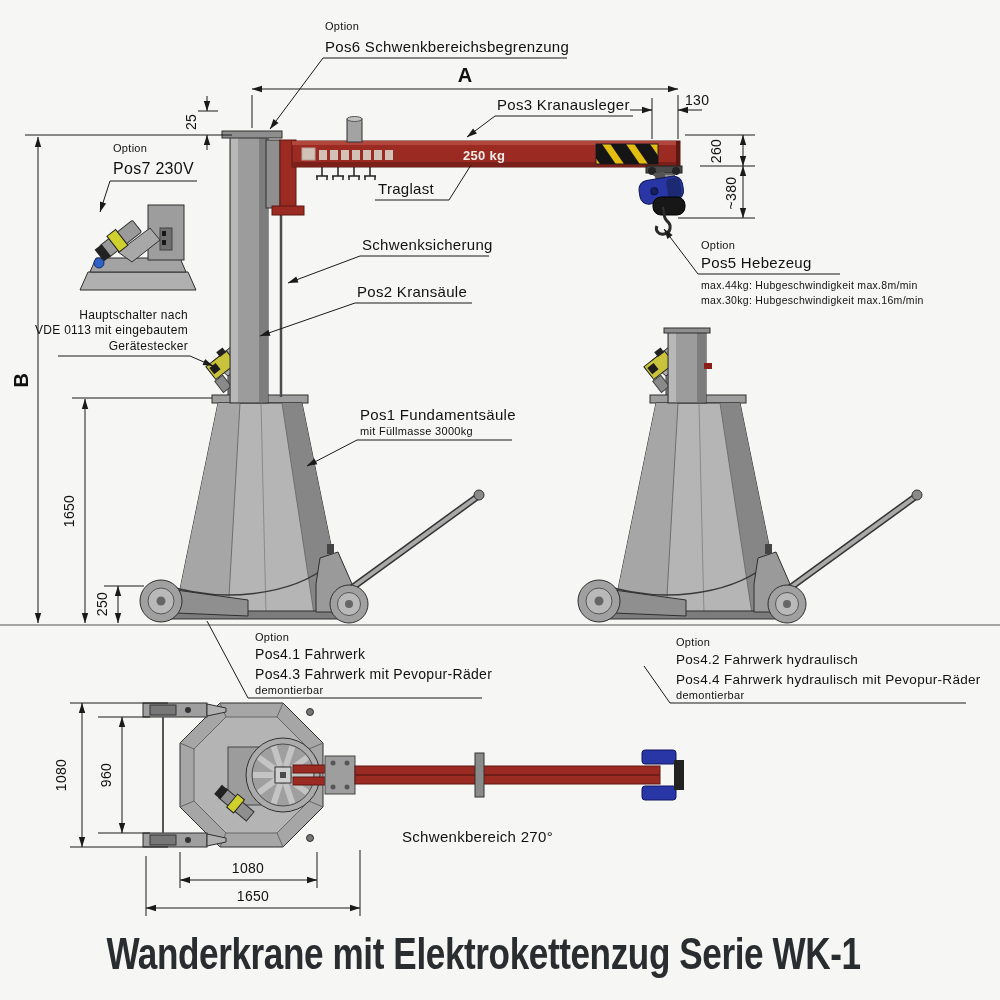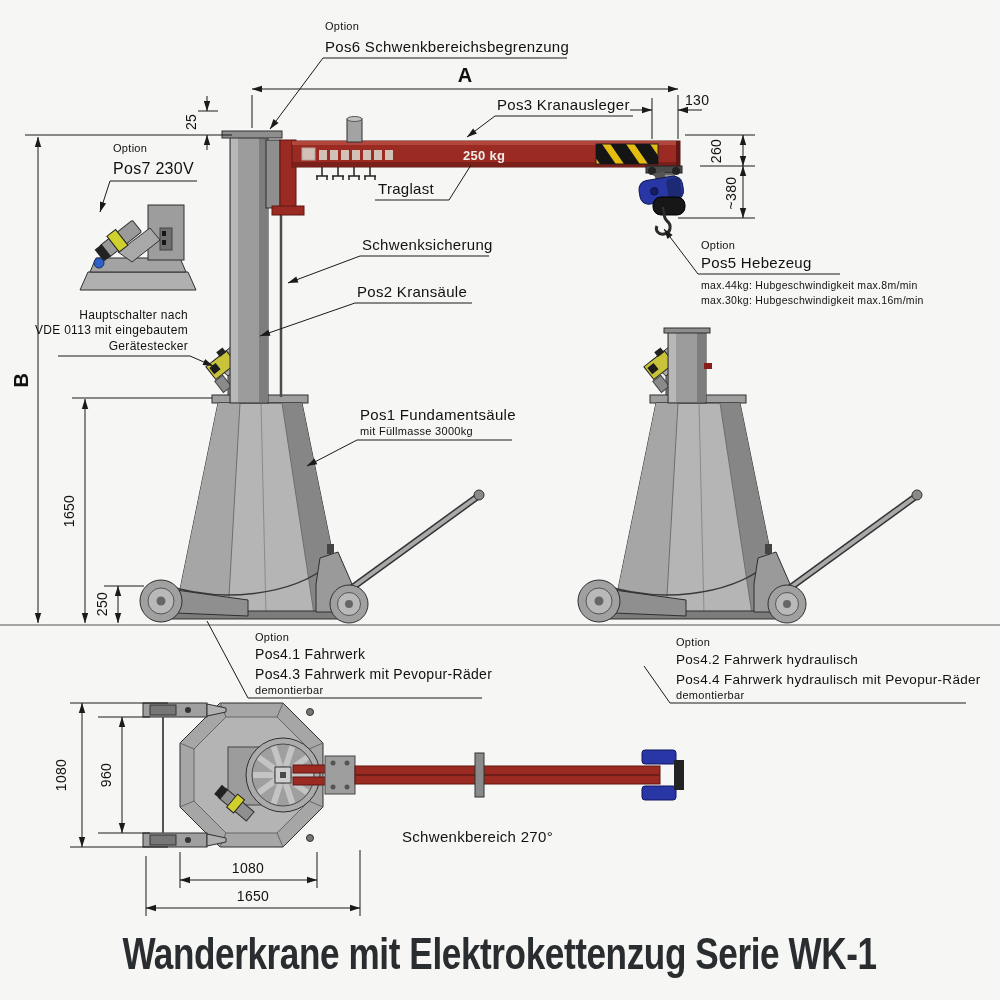--- a/index.html
+++ b/index.html
@@ -14,21 +14,21 @@
   .lbl-md{font-size:13.5px;}
   .lbl-14{font-size:14px;}
   .lbl-12{font-size:12px;}
   .dimtxt{font-size:14px;}
   .dimbig{font-size:20px;font-weight:bold;}
   .thin{stroke:#1a1a1a;stroke-width:1;fill:none;}
   .dim{stroke:#1a1a1a;stroke-width:1;fill:none;marker-start:url(#arw);marker-end:url(#arw);}
   .dimend{stroke:#1a1a1a;stroke-width:1;fill:none;marker-end:url(#arw);}
   .outl{stroke:#2f2f2f;stroke-width:1;}
   .ondark{fill:#f0ede8;font-weight:bold;font-size:13px;}
-  .titlebar{position:absolute;left:0;top:928px;width:1000px;text-align:center;}
+  .titlebar{position:absolute;left:0;top:928px;width:1000px;text-align:left;}
   .titlebar span{display:inline-block;font-weight:bold;font-size:45px;color:#2a2d30;letter-spacing:-.5px;transform:scaleX(.78);transform-origin:center;white-space:nowrap;}
 </style>
 </head>
 <body>
 
 <div class="stage">
 <svg width="1000" height="1000" viewBox="0 0 1000 1000">
   <defs>
     <marker id="arw" viewBox="0 0 10 8" refX="9.4" refY="4" markerWidth="11" markerHeight="9" orient="auto-start-reverse">
       <path d="M0.3,1.1 L9.6,4 L0.3,6.9 Z" fill="#1a1a1a"></path>

